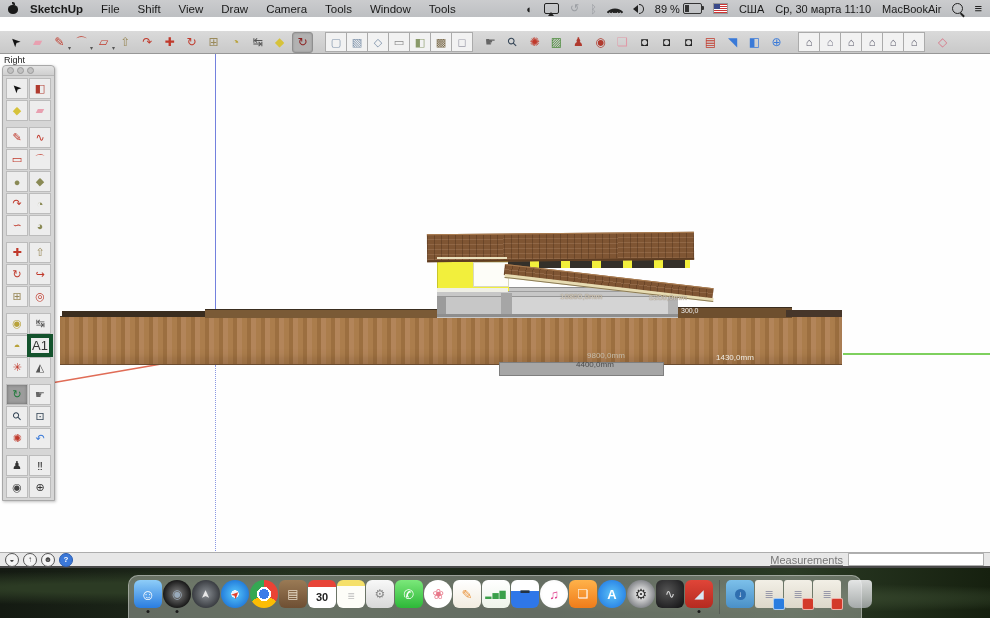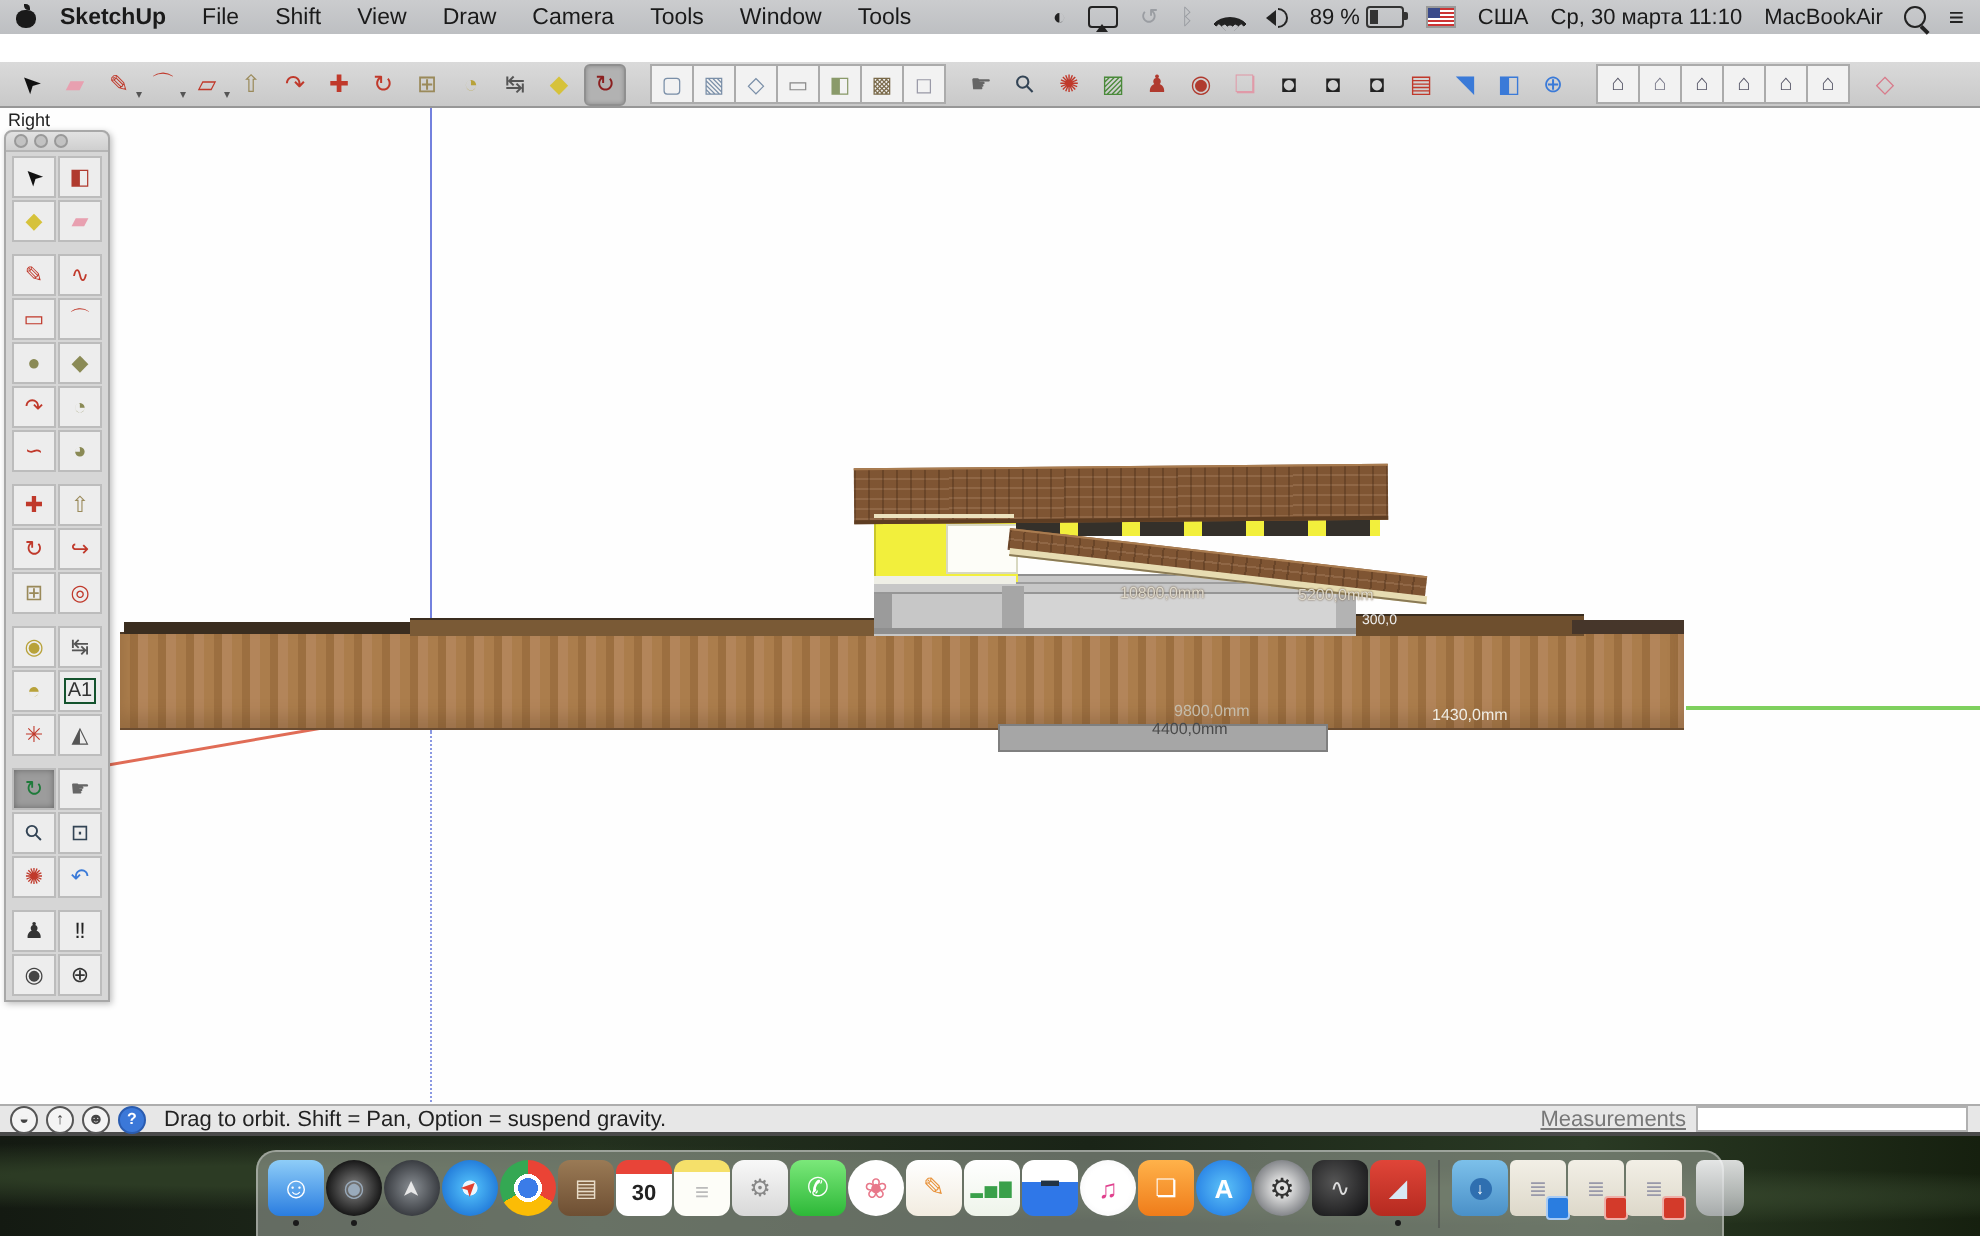--- a/index.html
+++ b/index.html
@@ -541,21 +541,21 @@
 
           <div class="pcell gb" title="dimension-tool">
             <span style="color:#555">↹</span>
           </div>
 
           <div class="pcell" title="protractor-tool">
             <span style="color:#b8a23a">◓</span>
           </div>
 
           <div class="pcell" title="text-tool">
-            <span style="color:#333;font-size:10px;border:1px solid #14532d;padding:0 1px">A1</span>
+            <span style="color:#333;font-size:13px;border:4px solid #14532d;padding:0 1px">A1</span>
           </div>
 
           <div class="pcell" title="axes-tool">
             <span style="color:#c0392b">✳</span>
           </div>
 
           <div class="pcell" title="3d-text-tool">
             <span style="color:#555">◭</span>
           </div>
 
@@ -600,21 +600,20 @@
           </div>
         </div>
     </div>
   </div>
 
   <div class="statusbar">
     <span class="sb-circ">◒</span>
     <span class="sb-circ">↑</span>
     <span class="sb-circ">☻</span>
     <span class="sb-circ sb-help">?</span>
-    <span class="sb-hint">Drag to orbit. Shift = Pan, Option = suspend gravity.</span>
     <span class="sb-right">
       <span class="sb-meas-label">Measurements</span>
       <input class="sb-input" value="" style="">
     </span>
   </div>
 
   <div class="desktop">
     <div class="dock">
 
         <div class="dock-app running" style="background:linear-gradient(180deg,#8ecdf8,#2a7de0)">

